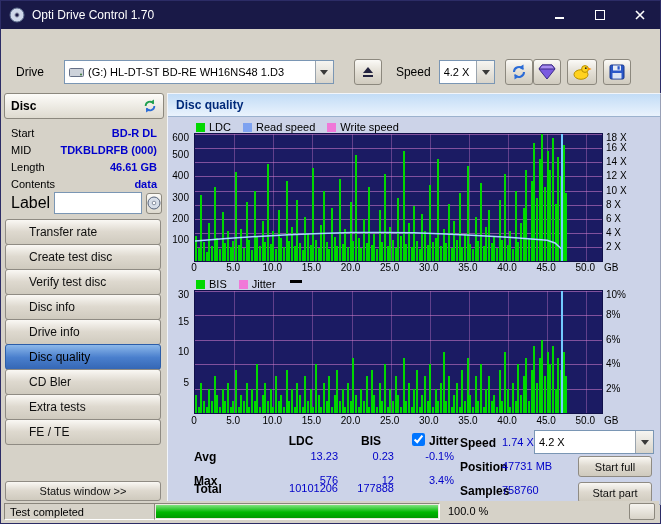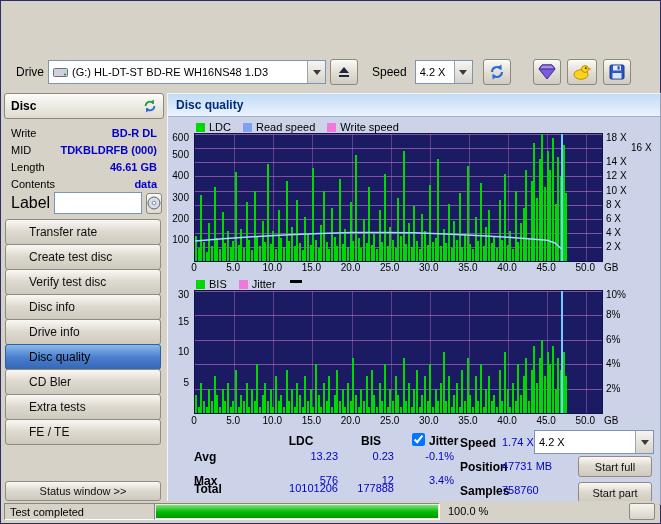--- a/index.html
+++ b/index.html
@@ -16,21 +16,21 @@
   .menubar{position:absolute;left:1px;top:28px;right:1px;height:23px;background:#d6d2c8;display:flex;align-items:center;font-size:12px;border-bottom:1px solid #c6c2b8}
   .menu-item{padding:3px 9px;color:#000}
 
   
   .toolbar{position:absolute;left:1px;top:51px;right:1px;height:40px;background:#d6d2c8;display:flex;align-items:center;padding-left:14px}
   .tb-label{font-size:12px;color:#000}
   .combo{display:flex;align-items:center;height:22px;background:#fff;border:1px solid #7a96b4}
   .combo-text{font-size:11px;padding:0 4px;white-space:nowrap;overflow:hidden;flex:1;color:#000}
   .combo-btn{width:17px;align-self:stretch;background:linear-gradient(#f6f5f1,#d8d4ca);border-left:1px solid #9aa4ae;display:flex;align-items:center;justify-content:center}
   .arrow-down{width:0;height:0;border:4px solid transparent;border-top:5px solid #3a3a3a;margin-top:5px}
-  .drive-combo{width:276px;margin:0 4px}
+  .drive-combo{width:276px;margin:0 20px}
   .speed-combo{width:56px;margin:0 0 0 8px}
   .tb-btn{height:26px;min-width:28px;border:1px solid #8c887e;border-radius:3px;background:linear-gradient(#fbfaf7,#e3dfd5 50%,#d0cbbf);display:flex;align-items:center;justify-content:center;padding:0 4px}
   .tb-right{margin-left:auto;margin-right:28px;display:flex;gap:6px}
 
   
   .sidebar{position:absolute;left:3px;top:92px;width:160px;height:410px}
   .disc-header{height:24px;border:1px solid #8c887e;border-radius:3px;background:linear-gradient(#fdfcf9,#dedacf);display:flex;align-items:center;padding:0 6px;font-size:12px;font-weight:bold}
   .disc-refresh{margin-left:auto;display:flex}
   .disc-info{padding:5px 4px 4px}
   .info-row{display:flex;height:17px;align-items:center;font-size:11px;padding:0 3px}
@@ -106,20 +106,46 @@
   .sb-track{position:absolute;left:152px;top:2px;width:286px;bottom:2px;border:1px solid;border-color:#8a867c #ffffff #ffffff #8a867c;background:#eceadf;padding:1px;box-sizing:border-box}
   .sb-fill{height:100%;background:linear-gradient(#7fe27f,#00b800 55%,#009a00)}
   .sb-pct{position:absolute;left:446px;top:4px;font-size:11px;color:#000}
   .sb-btn{position:absolute;right:4px;top:2px;bottom:2px;width:26px;border:1px solid #8c887e;border-radius:2px;background:linear-gradient(#f6f4ef,#d8d3c8)}
 </style>
 </head>
 <body>
 
 <div class="window">
 
+  <div class="titlebar">
+    <span style="display:flex">
+      <svg width="16" height="16">
+          <circle cx="8" cy="8" r="7" fill="#cfd8ea" stroke="#5a6a8a"></circle>
+          <circle cx="8" cy="8" r="2.2" fill="#191947" stroke="#aab0c0"></circle>
+        </svg>
+    </span>
+    <span class="title-text">Opti Drive Control 1.70</span>
+    <span class="win-controls">
+      <span class="win-btn">
+          <svg width="10" height="10">
+            <rect x="0" y="7" width="9" height="2" fill="#fff"></rect>
+          </svg>
+        </span>
+      <span class="win-btn">
+          <svg width="10" height="10">
+            <rect x="0.5" y="0.5" width="9" height="9" fill="none" stroke="#fff"></rect>
+          </svg>
+        </span>
+      <span class="win-btn">
+          <svg width="10" height="10">
+            <path d="M1 1 L9 9 M9 1 L1 9" stroke="#fff" stroke-width="1.6"></path>
+          </svg>
+        </span>
+    </span>
+  </div>
 
 
   <div class="toolbar">
     <span class="tb-label">Drive</span>
     <div class="combo drive-combo">
       <span style="display:flex;margin-left:4px">
         <svg width="15" height="11">
             <rect x="0.5" y="1.5" width="14" height="8" rx="1" fill="#cdd2da" stroke="#667086"></rect>
             <circle cx="12" cy="7.5" r="1" fill="#3a7a3a"></circle>
           </svg>
@@ -183,21 +209,21 @@
         <svg width="14" height="14" viewBox="0 0 16 16">
             <path d="M3 8a5 5 0 0 1 9-3" fill="none" stroke="#1f9f4f" stroke-width="2"></path>
             <polygon points="12.5,0.5 12.5,6 7.8,3.6" fill="#1f9f4f"></polygon>
             <path d="M13 8a5 5 0 0 1-9 3" fill="none" stroke="#2b6bd6" stroke-width="2"></path>
             <polygon points="3.5,15.5 3.5,10 8.2,12.4" fill="#2b6bd6"></polygon>
           </svg>
       </span>
     </div>
     <div class="disc-info">
       <div class="info-row">
-        <span class="il">Write</span>
+        <span class="il">Start</span>
         <span class="iv">BD-R DL</span>
       </div>
       <div class="info-row">
         <span class="il">MID</span>
         <span class="iv">TDKBLDRFB (000)</span>
       </div>
       <div class="info-row">
         <span class="il">Length</span>
         <span class="iv">46.61 GB</span>
       </div>
@@ -411,21 +437,21 @@
     <div class="ylab" id="yl1">
         <div style="top: -1px;">600</div>
         <div style="top: 16.2px;">500</div>
         <div style="top: 37.3px;">400</div>
         <div style="top: 58.5px;">300</div>
         <div style="top: 79.7px;">200</div>
         <div style="top: 100.8px;">100</div>
       </div>
     <div class="yrlab" id="yr1">
         <div style="top: -1px;">18 X</div>
-        <div style="top: 9.1px; margin-left: 25px;">16 X</div>
+        <div style="top: 9.1px;">16 X</div>
         <div style="top: 23.2px;">14 X</div>
         <div style="top: 37.3px;">12 X</div>
         <div style="top: 51.5px;">10 X</div>
         <div style="top: 65.5px;">8 X</div>
         <div style="top: 79.7px;">6 X</div>
         <div style="top: 93.8px;">4 X</div>
         <div style="top: 107.9px;">2 X</div>
       </div>
     <div class="xlab" id="xl1">
         <div style="left: 0px;">0</div>

